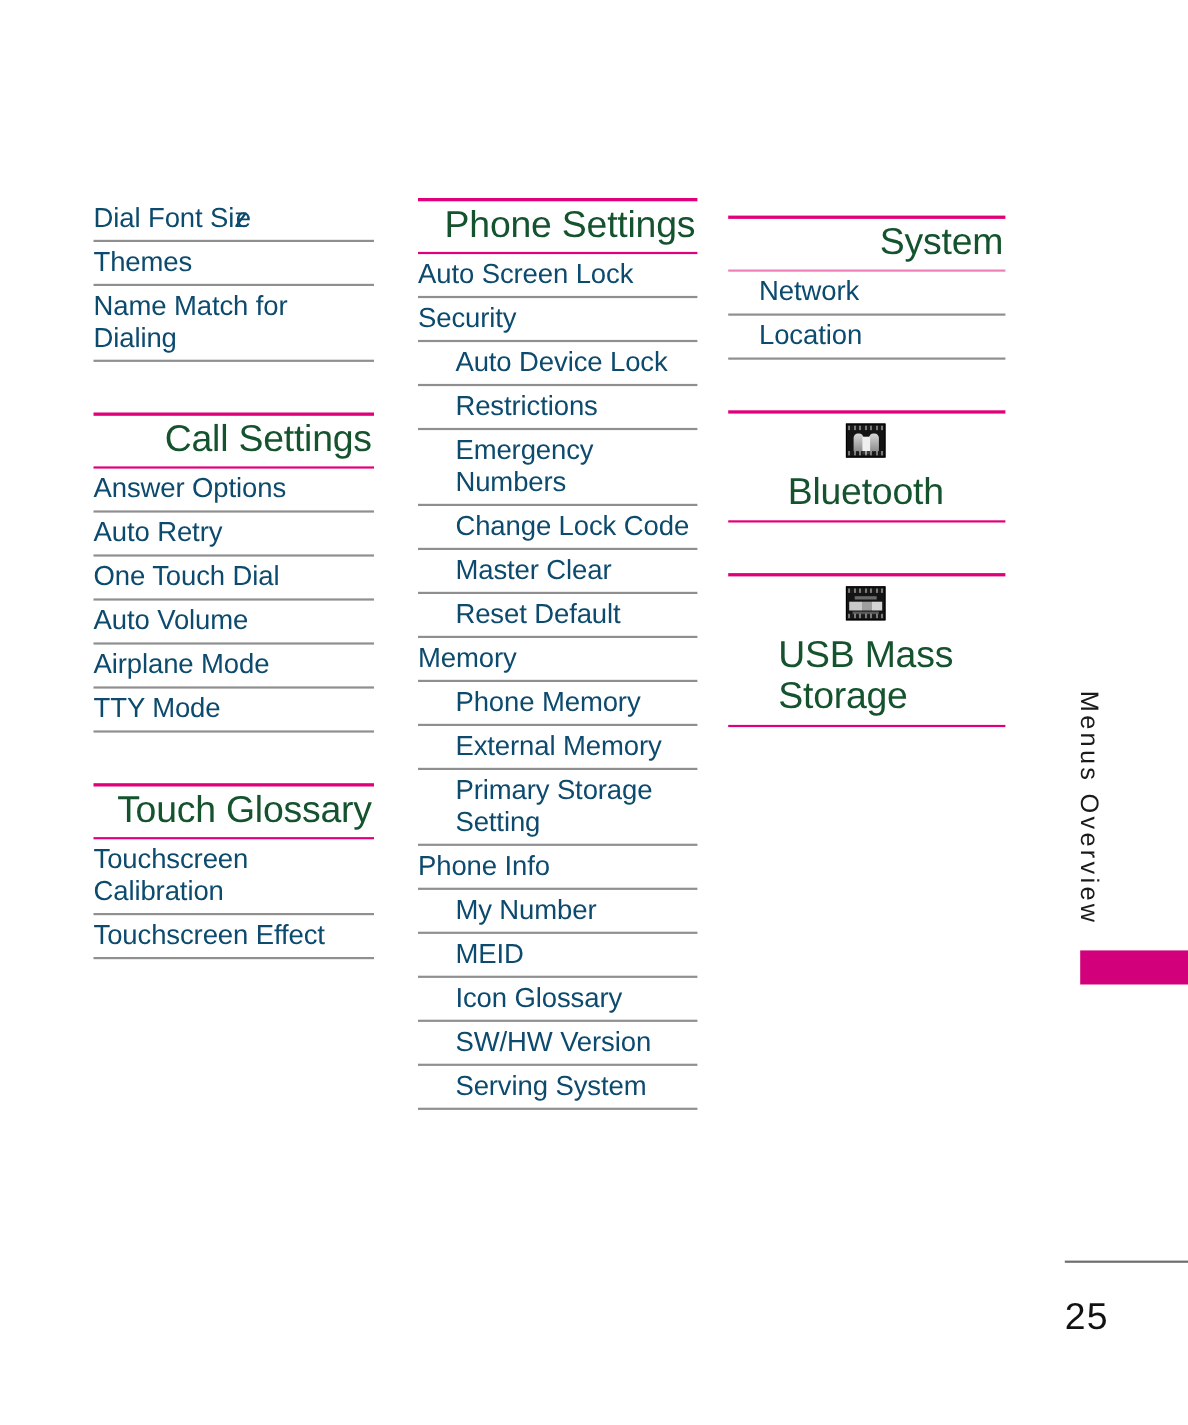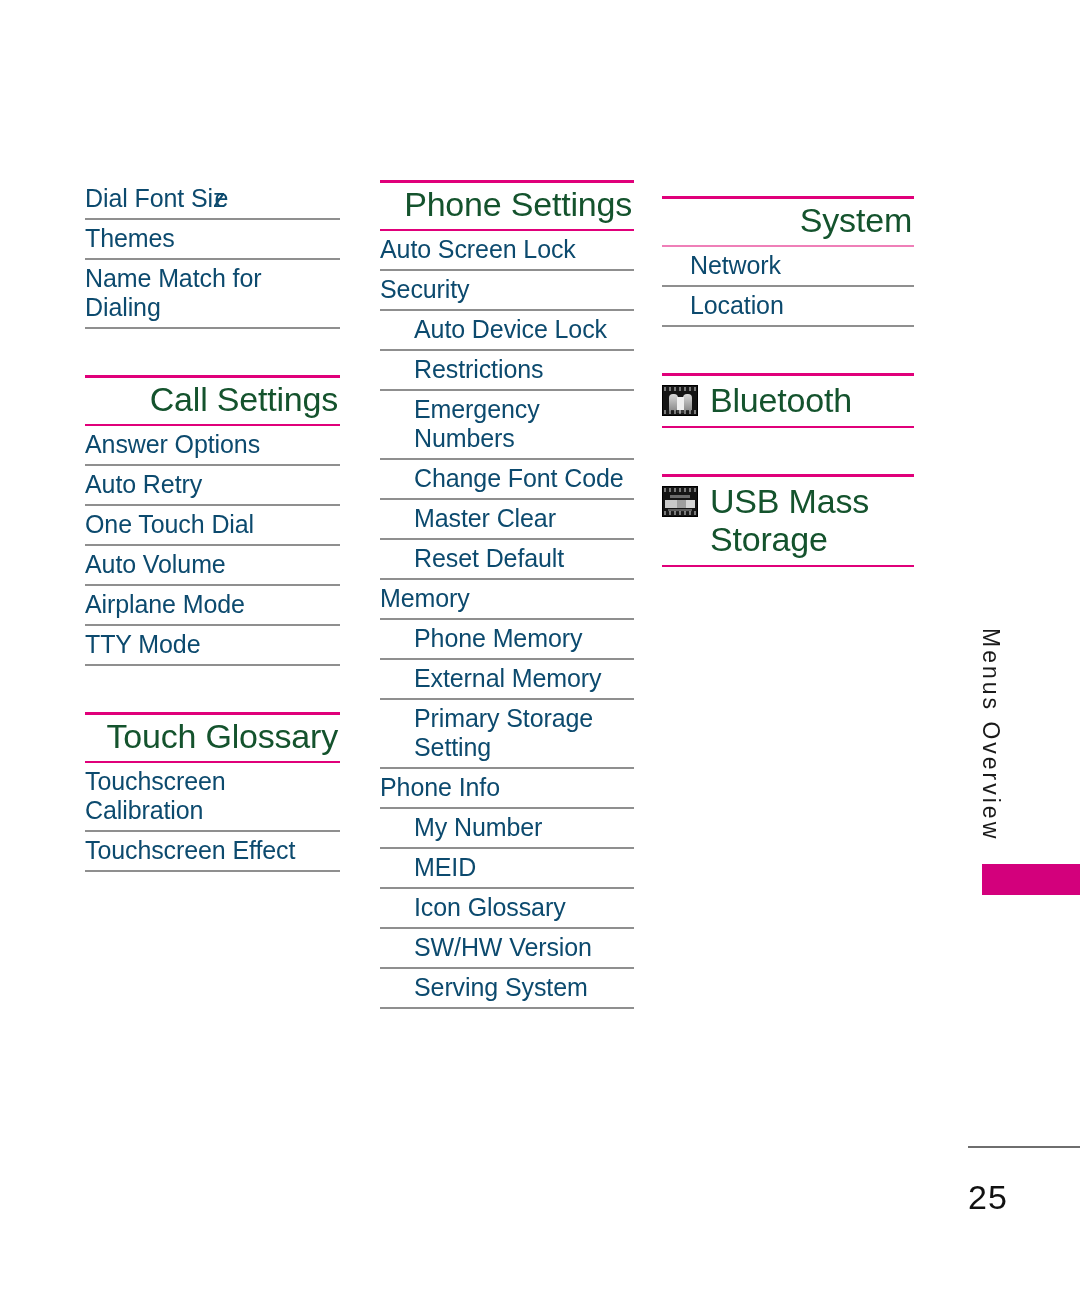--- a/index.html
+++ b/index.html
@@ -55,23 +55,24 @@
     letter-spacing: -0.2px;
     white-space: pre-line;
   }
 
   
   .sec-head-icon {
     border-top: 3px solid #e0007a;
     border-bottom: 2px solid #e0007a;
     padding: 5px 2px 7px 0;
     display: flex;
-    align-items: flex-start;
+    align-items: center;
     justify-content: flex-start;
     gap: 12px;
+    flex-direction: column;
   }
   .sec-head-icon .sec-title {
     text-align: left;
     flex: 1;
   }
 
   .thumb {
     width: 36px;
     height: 31px;
     flex: 0 0 auto;
@@ -288,21 +289,21 @@
         <span class="row-label">Auto Device Lock</span>
       </div>
       <div class="row indent">
         <span class="row-label">Restrictions</span>
       </div>
       <div class="row indent">
         <span class="row-label">Emergency
 Numbers</span>
       </div>
       <div class="row indent">
-        <span class="row-label">Change Font Code</span>
+        <span class="row-label">Change Lock Code</span>
       </div>
       <div class="row indent">
         <span class="row-label">Master Clear</span>
       </div>
       <div class="row indent">
         <span class="row-label">Reset Default</span>
       </div>
       <div class="row">
         <span class="row-label">Memory</span>
       </div>

